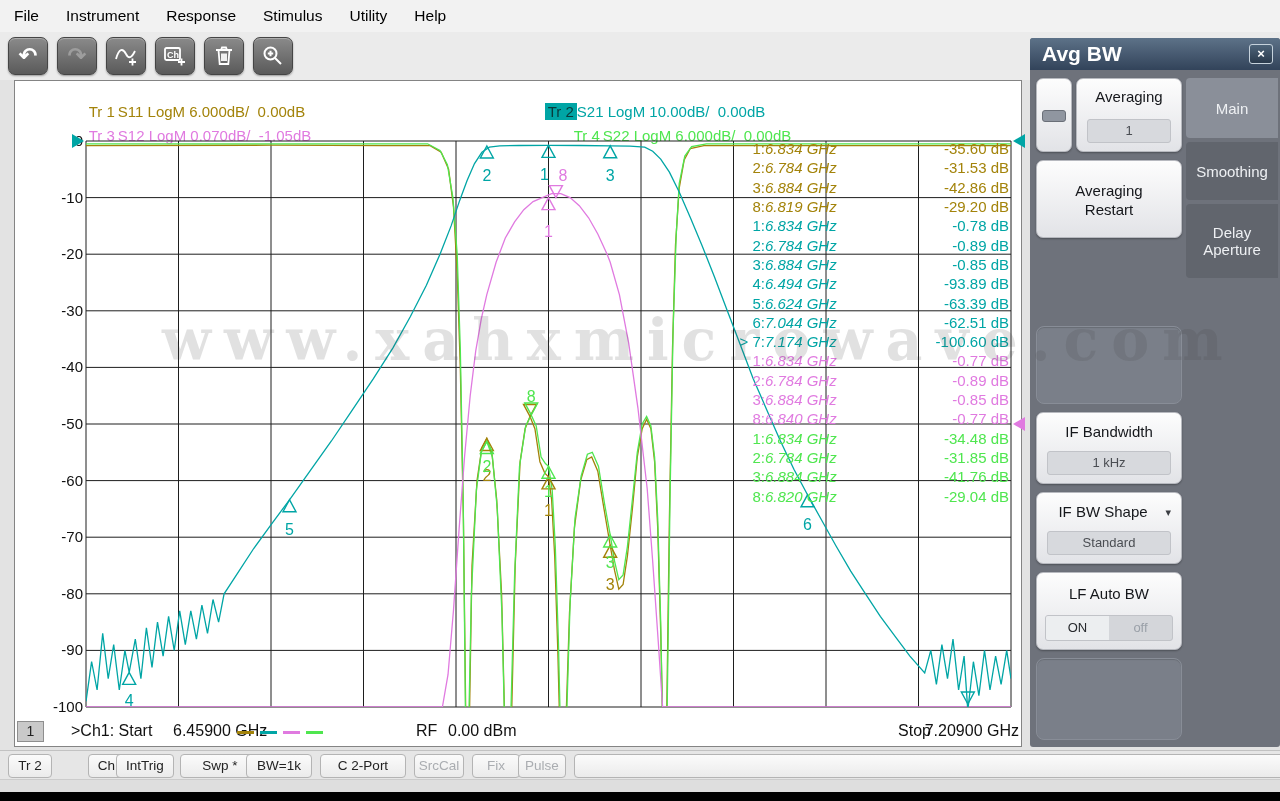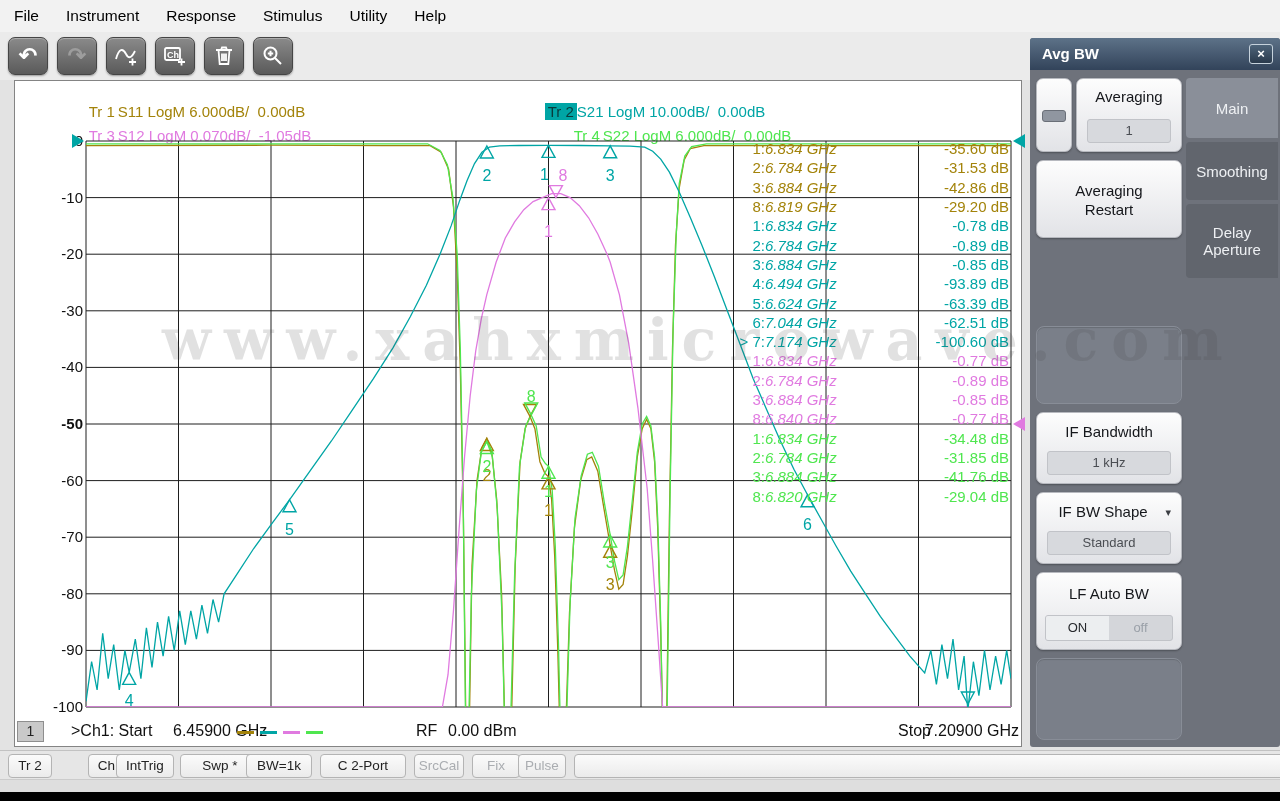--- a/index.html
+++ b/index.html
@@ -31,21 +31,21 @@
   .chbar { position:absolute; left:0; top:638px; width:1006px; height:27px; font-size:16px; color:#111; }
   .chbadge { position:absolute; left:2px; top:2px; width:27px; height:21px; background:#c9c9c9; border:1px solid #8e8e8e; text-align:center; font-size:14px; line-height:19px; color:#222; }
   .swatch { position:absolute; top:12px; width:17px; height:3px; }
 
   .watermark { position:absolute; left:162px; top:306px; font-family:"DejaVu Serif", serif; font-weight:bold;
                font-size:57px; letter-spacing:13px; color:rgba(70,70,70,0.16); z-index:50; pointer-events:none; white-space:nowrap; }
 
   
   .sidepanel { position:absolute; left:1030px; top:38px; width:250px; height:709px; background:#6e727b; border-radius:3px; }
   .ptitle { position:absolute; left:0; top:0; width:250px; height:32px; background:linear-gradient(#5d7288,#32435a);
-            color:#fff; font-size:15px; font-weight:bold; line-height:32px; padding-left:12px; border-radius:3px 3px 0 0; }
+            color:#fff; font-size:21px; font-weight:bold; line-height:32px; padding-left:12px; border-radius:3px 3px 0 0; }
   .pclose { position:absolute; right:7px; top:6px; width:24px; height:20px; border-radius:3px;
             background:linear-gradient(#4e6479,#2a3a4c); border:1px solid #c6d2dc; color:#fff;
             font-size:13px; font-weight:bold; text-align:center; line-height:18px; }
   .btn3d { position:absolute; background:linear-gradient(#fdfdfd,#e2e3e7); border:1px solid #b7b9bf;
            border-radius:7px; box-shadow:0 1px 2px rgba(0,0,0,.3); }
   .plabel { position:absolute; width:100%; text-align:center; font-size:15px; color:#15171b; }
   .valuebox { position:absolute; background:#d7d9dd; border:1px solid #c1c3c8; border-radius:3px;
               font-size:13px; color:#4a4d52; text-align:center; }
   .seg { position:absolute; display:flex; background:#d4d6da; border:1px solid #c1c3c8; border-radius:3px; overflow:hidden; }
   .seg span { flex:1; text-align:center; font-size:13px; line-height:24px; color:#9aa0a8; }
@@ -129,21 +129,21 @@
   <div class="trlabel" style="left:539px; top:29px;">
     <span class="trid" style="color:#4fe64f">Tr 4</span><span style="color:#4fe64f">S22 LogM 6.000dB/  0.00dB</span>
   </div>
 
   <div id="ylabels">
       <div class="ylab" style="left:32px; top:51px;">0</div>
       <div class="ylab" style="left:32px; top:107.6px;">-10</div>
       <div class="ylab" style="left:32px; top:164.2px;">-20</div>
       <div class="ylab" style="left:32px; top:220.8px;">-30</div>
       <div class="ylab" style="left:32px; top:277.4px;">-40</div>
-      <div class="ylab" style="left:32px; top:334px;font-weight:bold;">-50</div>
+      <div class="ylab" style="left:32px; top:334px;">-50</div>
       <div class="ylab" style="left:32px; top:390.6px;">-60</div>
       <div class="ylab" style="left:32px; top:447.2px;">-70</div>
       <div class="ylab" style="left:32px; top:503.79999999999995px;">-80</div>
       <div class="ylab" style="left:32px; top:560.4000000000001px;">-90</div>
       <div class="ylab" style="left:32px; top:617px;">-100</div>
     </div>
   <svg id="plot" style="position:absolute; left:49px; top:48px;" width="984" height="589" viewBox="-22 -12 984 589">
       <defs>
         <clipPath id="gridclip">
           <rect x="0" y="0" width="925" height="566"></rect>

